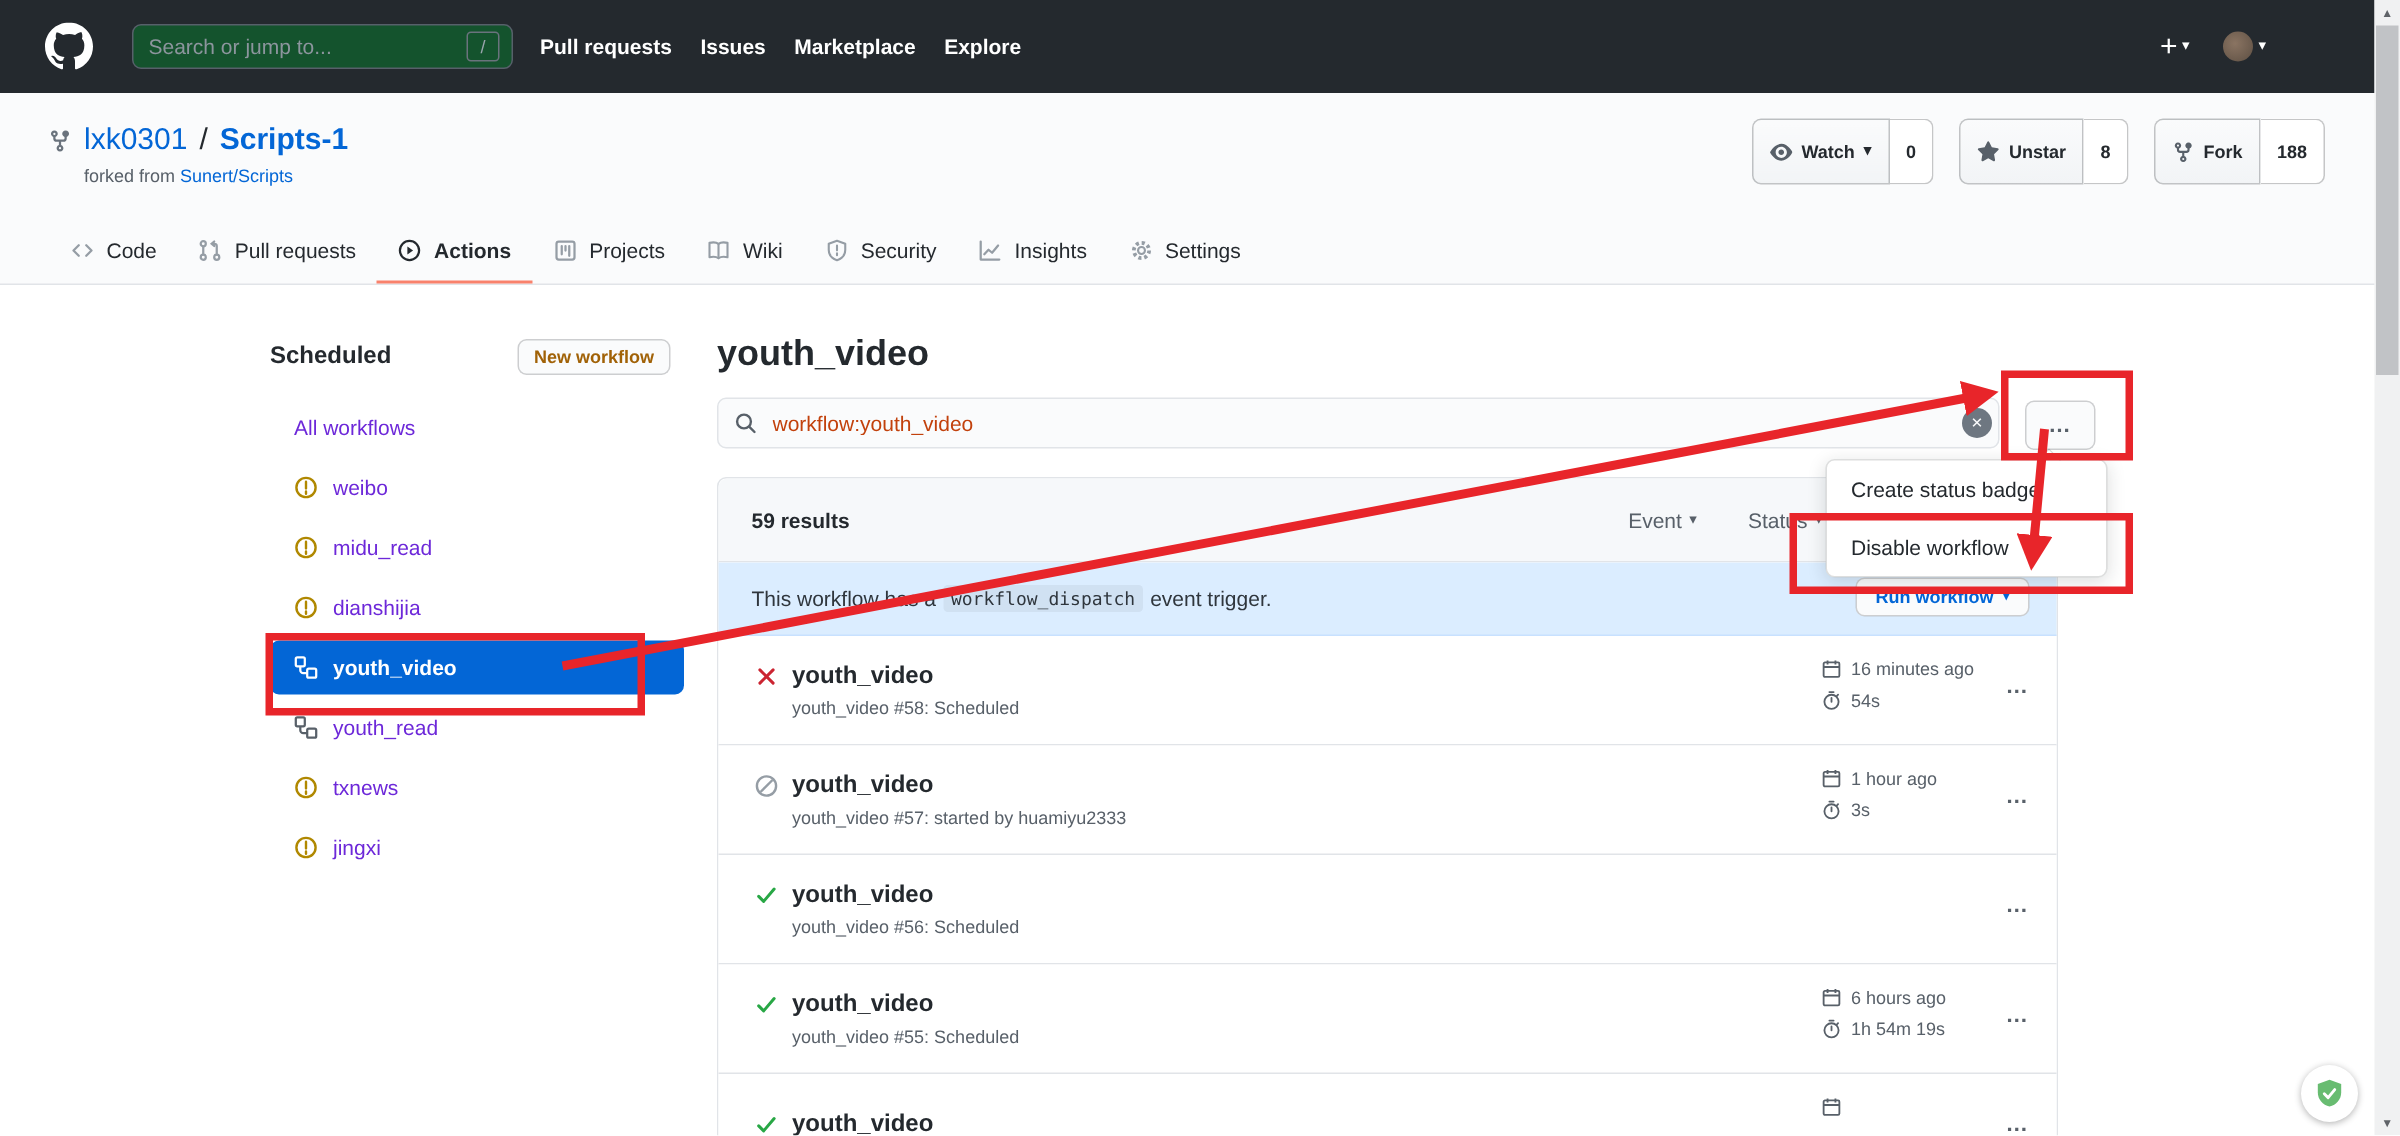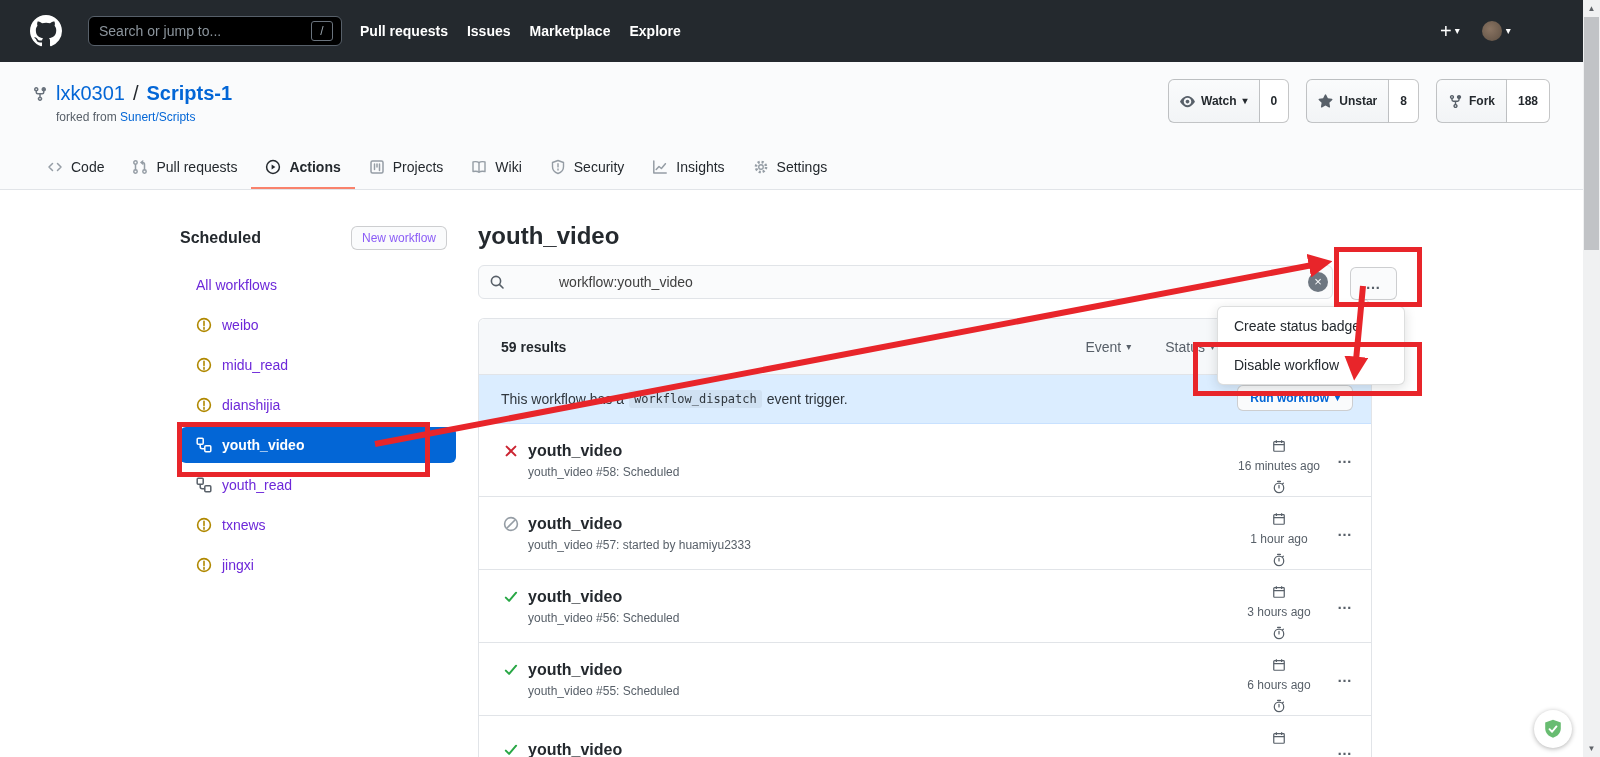--- a/index.html
+++ b/index.html
@@ -4,21 +4,21 @@
 <style>
   html,body{margin:0;padding:0;}
   body{width:1600px;height:757px;font-family:"Liberation Sans",sans-serif;background:#fff;overflow:hidden;}
   #app{position:relative;width:1600px;height:757px;overflow:hidden;background:#fff;}
   svg{display:block;}
 
   
   .topbar{position:absolute;left:0;top:0;width:1583px;height:62px;background:#24292e;display:flex;align-items:center;}
   .gh-logo{position:absolute;left:30px;top:15px;width:32px;height:32px;color:#fff;cursor:pointer;}
   .nav-search{position:absolute;left:88px;top:16px;width:254px;height:30px;box-sizing:border-box;
-    background:#000000;border:1px solid #57606a;border-radius:6px;display:flex;align-items:center;padding:0 8px;}
+    background:#14532d;border:1px solid #57606a;border-radius:6px;display:flex;align-items:center;padding:0 8px;}
   .nav-search input{flex:1;border:none;background:transparent;outline:none;color:#c6cdd3;font-size:14px;font-family:"Liberation Sans",sans-serif;}
   .nav-search input::placeholder{color:#8c959d;}
   .slash-key{width:20px;height:18px;border:1px solid #6a737d;border-radius:3px;color:#9aa5ad;font-size:12px;
     display:flex;align-items:center;justify-content:center;}
   .nav-links{position:absolute;left:360px;top:0;height:62px;display:flex;align-items:center;gap:19px;}
   .nav-links a{color:#fff;font-size:14px;font-weight:700;text-decoration:none;cursor:pointer;}
   .nav-right{position:absolute;left:1440px;top:0;height:62px;display:flex;align-items:center;gap:22px;color:#fff;}
   .plus-group{display:flex;align-items:center;gap:3px;cursor:pointer;}
   .plus-glyph{font-size:20px;line-height:1;color:#fff;}
   .caret{font-size:10px;color:currentColor;line-height:1;}
@@ -44,35 +44,35 @@
   .tab{display:flex;align-items:center;gap:8px;padding:12px 14px;font-size:14px;color:#24292e;cursor:pointer;
     border-bottom:2px solid transparent;}
   .tab svg{color:#959da5;}
   .tab.active{font-weight:700;border-bottom:2px solid #f9826c;}
   .tab.active svg{color:#24292e;}
 
   
   .sidebar{position:absolute;left:180px;top:223px;width:267px;}
   .sidebar-head{display:flex;align-items:center;justify-content:space-between;height:30px;}
   .sidebar-head h3{margin:0;font-size:16px;color:#24292e;}
-  .new-wf-btn{padding:4px 10px;font-size:12px;font-weight:400;color:#8b5cf6;background:#fafbfc;
+  .new-wf-btn{padding:4px 10px;font-size:12px;font-weight:700;color:#a16207;background:#fafbfc;
     border:1px solid rgba(27,31,35,.2);border-radius:6px;cursor:pointer;font-family:"Liberation Sans",sans-serif;}
   .wf-list{margin-top:12px;}
   .wf-item{display:flex;align-items:center;gap:10px;height:40px;padding:0 0 0 16px;box-sizing:border-box;
     font-size:14px;color:#6d28d9;cursor:pointer;border-radius:6px;width:267px;}
   .wf-item.selected{background:#0366d6;color:#fff;font-weight:600;width:276px;height:36px;margin:2px 0;}
   .wf-item .wf-ico{width:16px;height:16px;flex:0 0 16px;color:#586069;}
   .wf-item.selected .wf-ico{color:#fff;}
 
   
   .main-col{position:absolute;left:478px;top:215px;width:894px;}
   .main-col h2{position:absolute;left:0;top:7px;margin:0;font-size:24px;color:#24292e;}
   .filter-input{position:absolute;left:0;top:50px;width:855px;height:34px;box-sizing:border-box;
     background:#fafbfc;border:1px solid #e1e4e8;border-radius:6px;display:flex;align-items:center;padding:0 34px 0 10px;gap:8px;}
-  .filter-input input{flex:1;border:none;background:transparent;outline:none;font-size:14px;color:#404040;font-family:"Liberation Sans",sans-serif;margin-left:44px;}
+  .filter-input input{flex:1;border:none;background:transparent;outline:none;font-size:14px;color:#c2410c;font-family:"Liberation Sans",sans-serif;}
   .clear-btn{position:absolute;left:830px;top:57px;width:20px;height:20px;border-radius:50%;background:#6e7781;
     color:#fafbfc;font-size:13px;line-height:20px;text-align:center;cursor:pointer;border:none;padding:0;}
   .kebab-btn{position:absolute;left:872px;top:52px;width:47px;height:33px;box-sizing:border-box;background:#fafbfc;
     border:1px solid rgba(27,31,35,.2);border-radius:6px;color:#586069;font-size:15px;font-weight:700;
     letter-spacing:1px;line-height:26px;text-align:center;cursor:pointer;padding:0;}
 
   .run-list{position:absolute;left:0;top:103px;width:894px;border:1px solid #e1e4e8;border-bottom:none;border-radius:6px 6px 0 0;box-sizing:border-box;background:#fff;}
   .list-head{height:56px;box-sizing:border-box;background:#f6f8fa;border-bottom:1px solid #e1e4e8;border-radius:6px 6px 0 0;
     display:flex;align-items:center;padding:0 156px 0 22px;}
   .results-count{font-size:14px;font-weight:700;color:#24292e;flex:1;}
@@ -84,21 +84,21 @@
     padding:2px 5px;border-radius:3px;}
   .run-wf-btn{position:absolute;right:18px;top:10px;display:flex;align-items:center;gap:6px;padding:5px 12px;
     background:#fafbfc;border:1px solid rgba(27,31,35,.2);border-radius:6px;font-size:12px;font-weight:700;color:#0366d6;cursor:pointer;font-family:"Liberation Sans",sans-serif;}
   .run-row{position:relative;height:73px;box-sizing:border-box;border-bottom:1px solid #e1e4e8;background:#fff;
     display:flex;flex-direction:column;justify-content:center;padding-left:24px;}
   .run-top{display:flex;align-items:center;gap:9px;}
   .run-top .st-ico{width:16px;height:16px;}
   .run-title{font-size:16px;font-weight:700;color:#24292e;cursor:pointer;}
   .run-sub{margin:5px 0 0 25px;font-size:12px;color:#586069;}
   .run-meta{position:absolute;left:735px;top:15px;width:130px;font-size:12px;color:#586069;}
-  .meta-line{display:flex;align-items:center;gap:6px;margin-bottom:7px;flex-direction:column;}
+  .meta-line{display:flex;align-items:center;gap:6px;margin-bottom:7px;}
   .meta-line svg{flex:0 0 14px;}
   .run-kebab{position:absolute;left:852px;top:24px;color:#586069;font-size:15px;font-weight:700;letter-spacing:1px;cursor:pointer;background:none;border:none;}
 
   
   .dropdown{position:absolute;left:1217px;top:306px;width:186px;background:#fff;border:1px solid rgba(27,31,35,.15);
     border-radius:6px;box-shadow:0 3px 12px rgba(27,31,35,.15);z-index:20;}
   .dropdown::before{content:"";position:absolute;top:-16px;left:140px;border:8px solid transparent;border-bottom-color:rgba(27,31,35,.18);}
   .dropdown::after{content:"";position:absolute;top:-14px;left:141px;border:7px solid transparent;border-bottom-color:#fff;}
   .dd-item{padding:11px 16px;font-size:14px;color:#24292e;cursor:pointer;}
   .dd-item + .dd-item{border-top:1px solid #e1e4e8;}
@@ -410,36 +410,20 @@
       </div>
 
       <div class="run-row">
         <div class="run-top">
           <svg class="st-ico" viewBox="0 0 16 16" fill="none">
               <path d="M2.8 8.6l3.3 3.3 7-8.2" stroke="#28a745" stroke-width="2" stroke-linecap="round" stroke-linejoin="round"></path>
             </svg>
           <span class="run-title">youth_video</span>
         </div>
         <div class="run-sub">youth_video #56: Scheduled</div>
-        <div class="run-meta">
-          <div class="meta-line">
-              <svg width="14" height="14" viewBox="0 0 16 16" fill="none" stroke="#586069" stroke-width="1.4">
-                <rect x="2" y="3" width="12" height="11" rx="1"></rect>
-                <path d="M2 6.5h12M5 1.5v3M11 1.5v3"></path>
-              </svg>
-              <span>3 hours ago</span>
-            </div>
-          <div class="meta-line">
-              <svg width="14" height="14" viewBox="0 0 16 16" fill="none" stroke="#586069" stroke-width="1.4" stroke-linecap="round">
-                <circle cx="8" cy="9" r="5.4"></circle>
-                <path d="M8 9V6M6.4 1.6h3.2M12 4.6l1-1"></path>
-              </svg>
-              <span>1h 54m 3s</span>
-            </div>
-        </div>
         <button class="run-kebab">…</button>
       </div>
 
       <div class="run-row">
         <div class="run-top">
           <svg class="st-ico" viewBox="0 0 16 16" fill="none">
               <path d="M2.8 8.6l3.3 3.3 7-8.2" stroke="#28a745" stroke-width="2" stroke-linecap="round" stroke-linejoin="round"></path>
             </svg>
           <span class="run-title">youth_video</span>
         </div>

